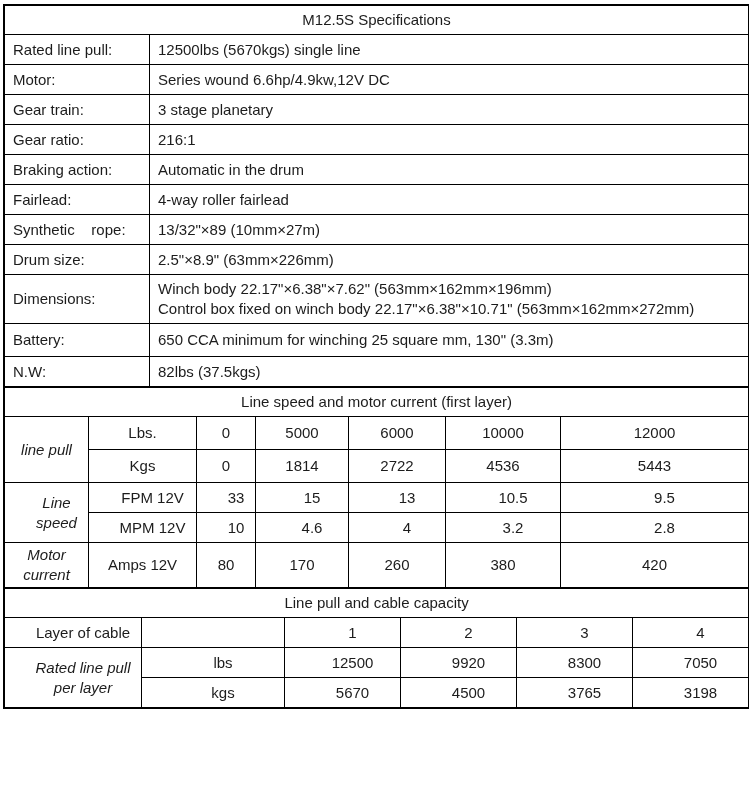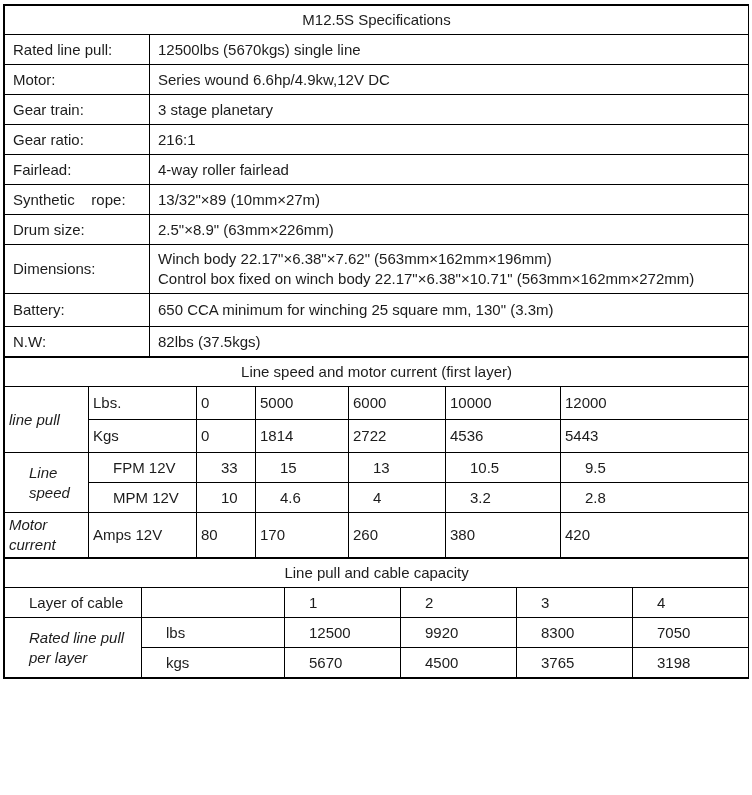--- a/index.html
+++ b/index.html
@@ -19,21 +19,21 @@
   }
   
   .spec .title-cell{text-align:center;height:24px;}
   .spec .lbl{white-space:pre-wrap;}
   .spec .r1 td{height:25px;}
   .spec .r2 td{height:44px;}
   .spec .rM td{height:38px;}
   .spec .rB td{height:28px;}
   .spec .val div{white-space:nowrap;}
   
-  .ctr td{text-align:left;padding:2px 4px;}
+  .ctr td{text-align:center;padding:2px 4px;}
   .sec-header td{text-align:center;height:24px;}
   .r30 td{height:28px;}
   .r27 td{height:25px;padding-left:24px;}
   .r40 td{height:38px;}
   .grp{padding:2px 10px;font-style:italic;}
 </style>
 </head>
 <body>
 
 <div class="doc">
@@ -55,20 +55,24 @@
         <td class="lbl">Motor:</td>
         <td class="val">Series wound 6.6hp/4.9kw,12V DC</td>
       </tr>
       <tr class="r1">
         <td class="lbl">Gear train:</td>
         <td class="val">3 stage planetary</td>
       </tr>
       <tr class="r1">
         <td class="lbl">Gear ratio:</td>
         <td class="val">216:1</td>
+      </tr>
+      <tr class="r1">
+        <td class="lbl">Braking action:</td>
+        <td class="val">Automatic in the drum</td>
       </tr>
       <tr class="r1">
         <td class="lbl">Fairlead:</td>
         <td class="val">4-way roller fairlead</td>
       </tr>
       <tr class="r1">
         <td class="lbl">Synthetic    rope:</td>
         <td class="val">13/32"×89 (10mm×27m)</td>
       </tr>
       <tr class="r1">

